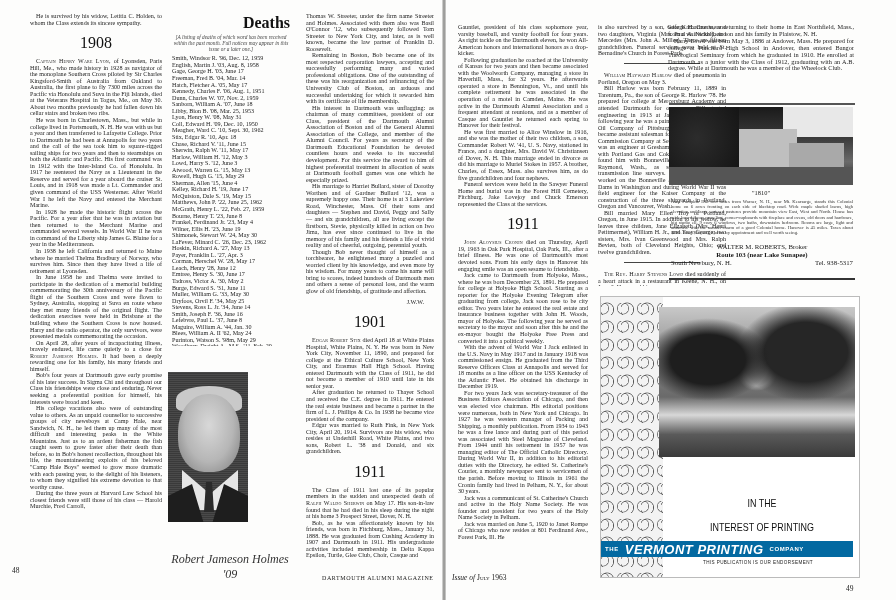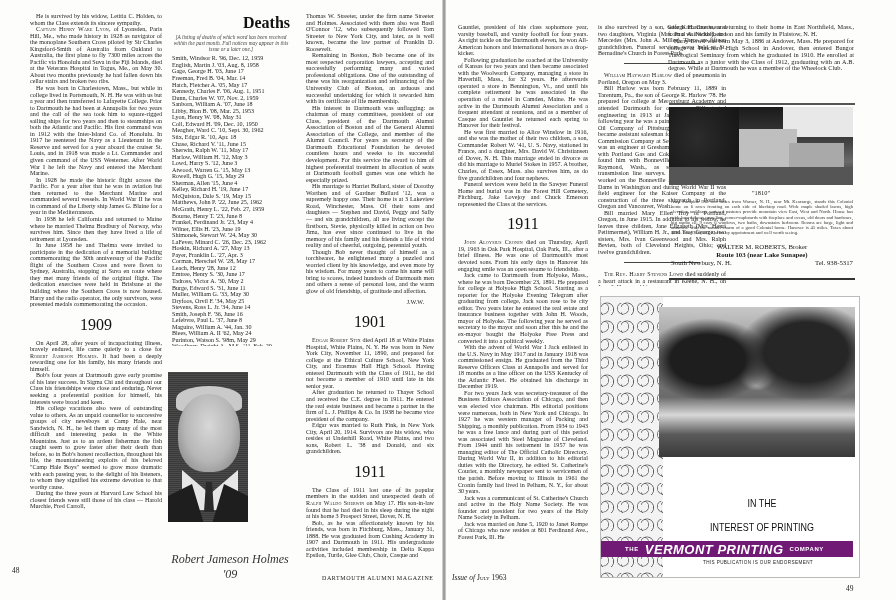--- a/index.html
+++ b/index.html
@@ -51,38 +51,38 @@
       radial-gradient(circle at 70% 30%, transparent 5px, #777 5.5px, transparent 6.5px) 8px 6px/20px 18px;
      background-color: #f3f3f3; }
   .ad-print .engraving { position: absolute; left: 58px; top: 10px; width: 196px; height: 150px;
      background:
       radial-gradient(ellipse at 25% 35%, #1e1e1e 0 18%, transparent 30%),
       radial-gradient(ellipse at 75% 30%, #262626 0 20%, transparent 33%),
       radial-gradient(ellipse at 50% 45%, #9a9a9a 0 10%, transparent 14%),
       linear-gradient(180deg, #c8c8c8 0%, #7a7a7a 45%, #6a6a6a 60%, #d8d8d8 72%, #5a5a5a 85%, #3a3a3a 100%); }
   .ad-print .text1 { position: absolute; left: 62px; top: 200px; width: 198px; text-align: center; font-family: "Liberation Sans", "DejaVu Sans", sans-serif; font-size: 10.5px; color: #111; transform: scaleX(0.85); }
   .ad-print .text2 { position: absolute; left: 62px; top: 224px; width: 198px; text-align: center; font-family: "Liberation Sans", "DejaVu Sans", sans-serif; font-size: 10.5px; color: #111; transform: scaleX(0.85); }
-  .ad-print .logo-bar { position: absolute; left: 0; top: 244px; width: 252px; height: 16px; background: #701a75; color: #fff; display: flex; align-items: center; padding-left: 24px; font-family: "Liberation Sans", "DejaVu Sans", sans-serif; font-weight: bold; font-style: italic; }
+  .ad-print .logo-bar { position: absolute; left: 0; top: 244px; width: 252px; height: 16px; background: #0369a1; color: #fff; display: flex; align-items: center; padding-left: 4px; font-family: "Liberation Sans", "DejaVu Sans", sans-serif; font-weight: bold; font-style: italic; }
   .ad-print .logo-bar .big { font-size: 13px; letter-spacing: 0.5px; }
   .ad-print .logo-bar .small { font-size: 6px; font-style: normal; margin-left: 6px; letter-spacing: 0.6px; }
   .ad-print .tagline { position: absolute; left: 62px; top: 263px; width: 190px; text-align: center; font-family: "Liberation Sans", "DejaVu Sans", sans-serif; font-size: 4.6px; letter-spacing: 0.4px; color: #222; }
 </style>
 </head>
 <body>
 
 <div class="page page-left">
 
   <div class="col" style="left:30px; top:10px; width:132px; height:545px;">
     <p style="margin-top:3px;">He is survived by his widow, Letitia C. Holden, to whom the Class extends its sincere sympathy.</p>
+    <h2 class="year-head">1908</h2>
     <p><span class="sc">Captain Henry Ware Lyon,</span> <span>of Lyonsden, Paris Hill, Me., who made history in 1928 as navigator of the monoplane Southern Cross piloted by Sir Charles Kingsford-Smith of Australia from Oakland to Australia, the first plane to fly 7300 miles across the Pacific via Honolulu and Suva in the Fiji Islands, died at the Veterans Hospital in Togus, Me., on May 30. About two months previously he had fallen down his cellar stairs and broken two ribs.</span></p>
     <p>He was born in Charlestown, Mass., but while in college lived in Portsmouth, N. H. He was with us but a year and then transferred to Lafayette College. Prior to Dartmouth he had been at Annapolis for two years and the call of the sea took him to square-rigged sailing ships for two years and then to steamships on both the Atlantic and Pacific. His first command was in 1912 with the Inter-Island Co. of Honolulu. In 1917 he reentered the Navy as a Lieutenant in the Reserve and served for a year aboard the cruiser St. Louis, and in 1918 was made a Lt. Commander and given command of the USS Westerner. After World War I he left the Navy and entered the Merchant Marine.</p>
     <p>In 1928 he made the historic flight across the Pacific. For a year after that he was in aviation but then returned to the Merchant Marine and commanded several vessels. In World War II he was in command of the Liberty ship James G. Blaine for a year in the Mediterranean.</p>
     <p>In 1938 he left California and returned to Maine where he married Thelma Bradbury of Norway, who survives him. Since then they have lived a life of retirement at Lyonsden.</p>
     <p>In June 1958 he and Thelma were invited to participate in the dedication of a memorial building commemorating the 30th anniversary of the Pacific flight of the Southern Cross and were flown to Sydney, Australia, stopping at Suva en route where they met many friends of the original flight. The dedication exercises were held in Brisbane at the building where the Southern Cross is now housed. Harry and the radio operator, the only survivors, were presented medals commemorating the occasion.</p>
-    <h2 class="year-head">1909</h2>
     <p><span>On April 28, after years of incapacitating illness, bravely endured, life came quietly to a close for</span> <span class="sc">Robert Jameson Holmes.</span> <span>It had been a deeply rewarding one for his family, his many friends and himself.</span></p>
     <p>Bob's four years at Dartmouth gave early promise of his later success. In Sigma Chi and throughout our Class his friendships were close and enduring. Never seeking a preferential position for himself, his interests were broad and keen.</p>
     <p>His college vacations also were of outstanding value to others. As an unpaid counsellor to successive groups of city newsboys at Camp Hale, near Sandwich, N. H., he led them up many of the most difficult and interesting peaks in the White Mountains. Just as to an ardent fisherman the fish caught seem to grow faster after their death than before, so in Bob's honest recollection, throughout his life, the mountaineering exploits of his beloved "Camp Hale Boys" seemed to grow more dramatic with each passing year, to the delight of his listeners, to whom they signified his extreme devotion to that worthy cause.</p>
     <p>During the three years at Harvard Law School his closest friends were still those of his class — Harold Murchie, Fred Carroll,</p>
   </div>
 
   <div class="col" style="left:172px; top:6px; width:118px; height:340px;">
     <h2 class="deaths-title">Deaths</h2>
     <div class="deaths-note">[A listing of deaths of which word has been received within the past month. Full notices may appear in this issue or a later one.]</div>
     <ul class="deaths-list" id="deaths-list">

